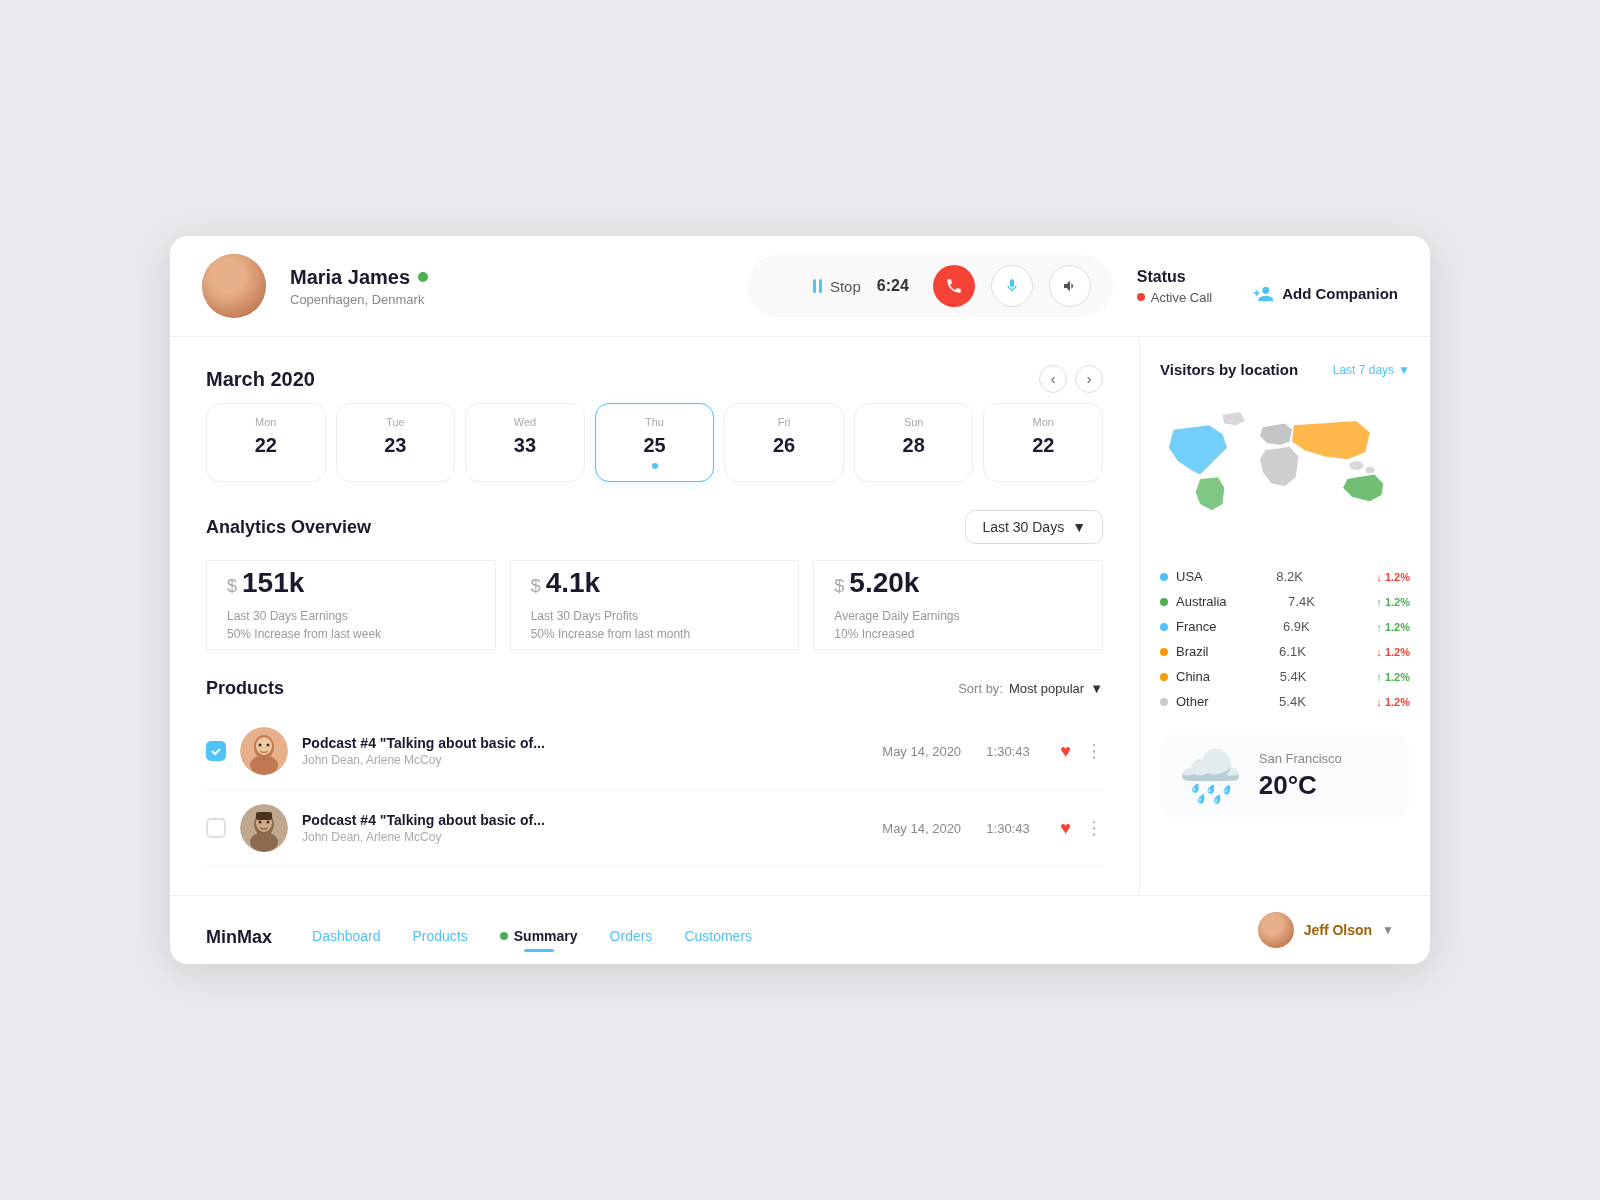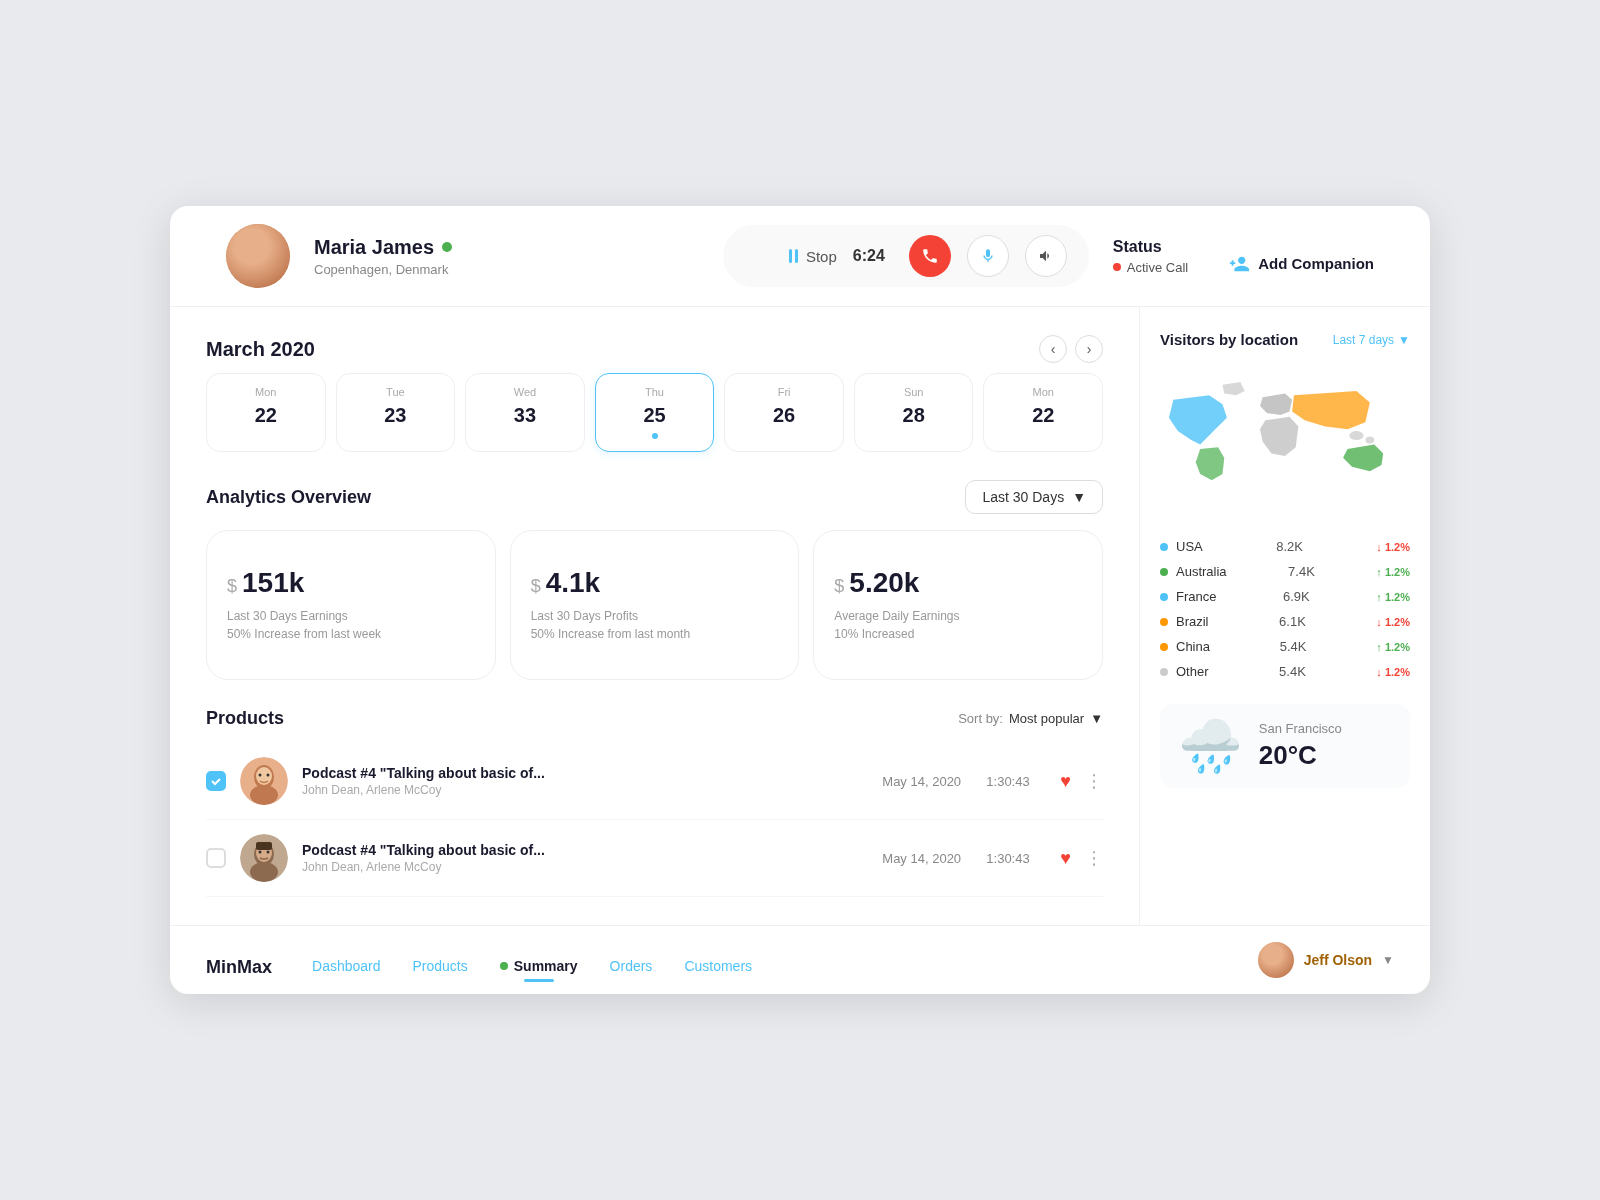--- a/index.html
+++ b/index.html
@@ -16,21 +16,21 @@
       background: #fff;
       border-radius: 18px;
       box-shadow: 0 8px 40px rgba(0,0,0,0.12);
       overflow: hidden;
     }
 
     
     .header {
       display: flex;
       align-items: center;
-      padding: 18px 56px;
+      padding: 18px 32px;
       border-bottom: 1px solid #f0f0f0;
       gap: 24px;
     }
     .avatar {
       width: 64px;
       height: 64px;
       border-radius: 50%;
       background: #c9956b;
       overflow: hidden;
       flex-shrink: 0;
@@ -258,22 +258,22 @@
       cursor: pointer;
       background: white;
     }
     .analytics-cards {
       display: flex;
       gap: 14px;
     }
     .analytics-card {
       flex: 1;
       border: 1.5px solid #eee;
-      border-radius: 22px;
-      padding: 36px 20px;
+      border-radius: 2px;
+      padding: 6px 20px;
     }
     .analytics-amount {
       font-size: 28px;
       font-weight: 700;
       color: #1a1a2e;
       margin-bottom: 8px;
     }
     .analytics-amount span { font-size: 18px; font-weight: 400; color: #aaa; }
     .analytics-desc {
       font-size: 12px;

